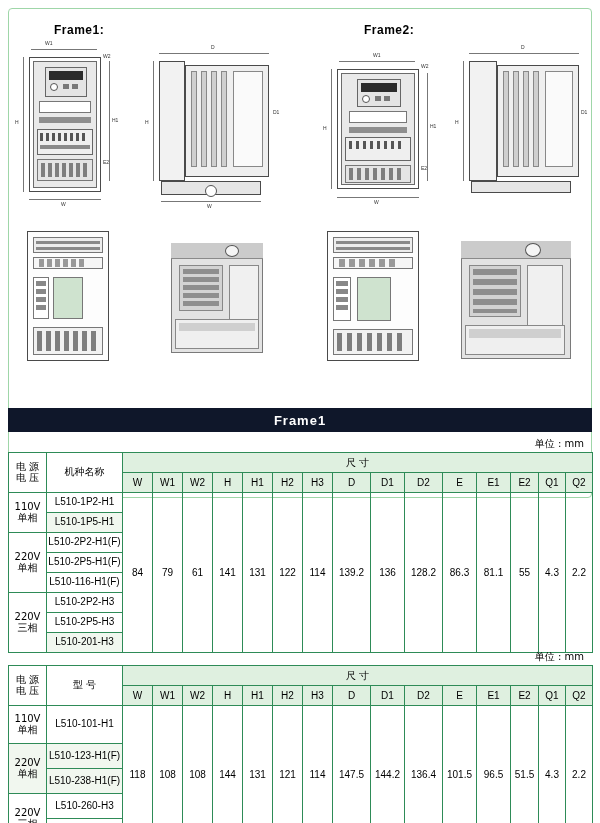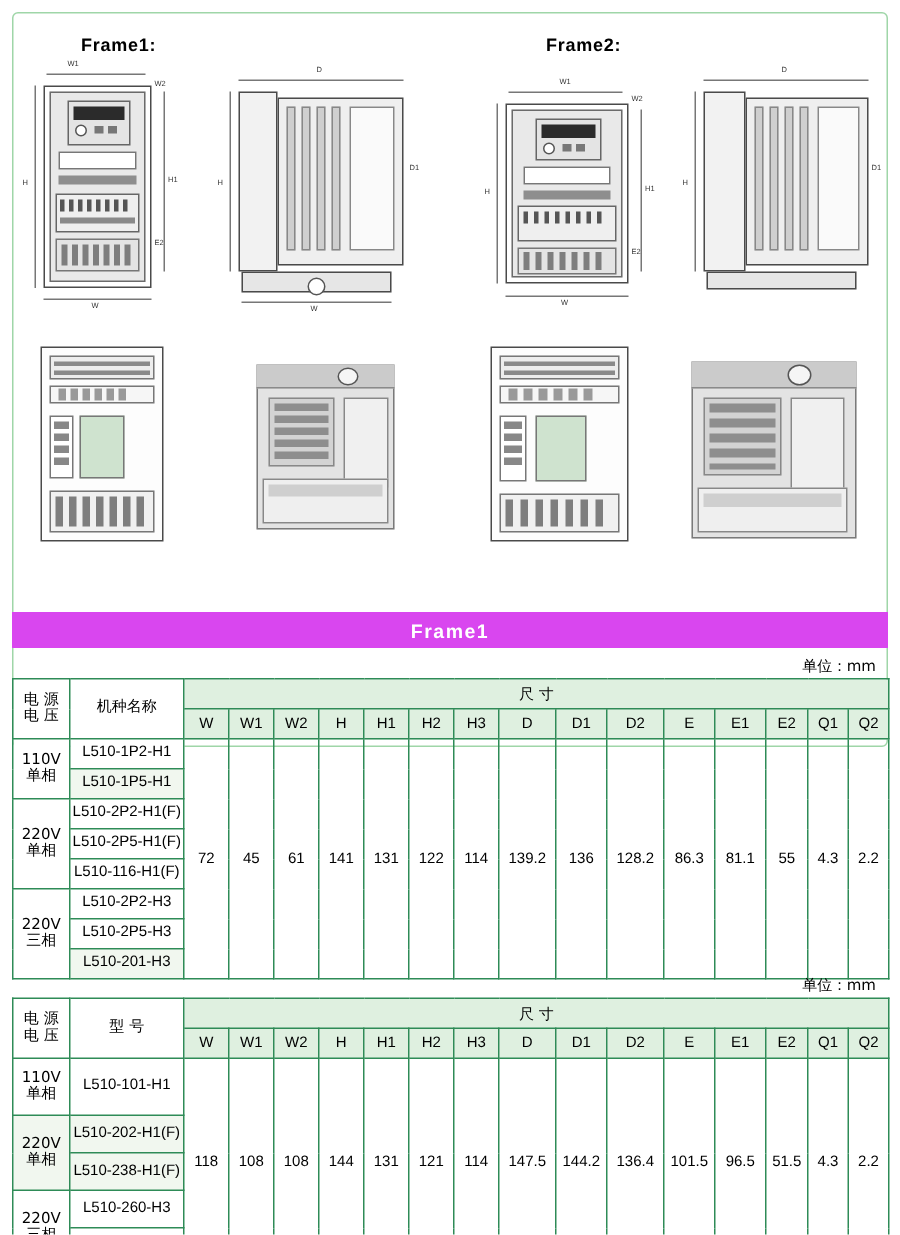--- a/index.html
+++ b/index.html
@@ -36,21 +36,21 @@
   .dim{position:absolute;font-size:5px;color:#333;font-family:"Liberation Sans",sans-serif;}
   .dimline{position:absolute;background:#777;}
   .kp{position:absolute;background:#f3f3f3;border:1px solid #666;box-sizing:border-box;}
   .seg{position:absolute;background:#2b2b2b;}
   .vent{position:absolute;background:#7e7e7e;}
   .greenish{background:#cfe3cf;}
 
   
   .band{
     position:absolute;left:8px;width:584px;height:24px;
-    background:#d946ef;color:#fff;font-weight:bold;font-size:13px;
+    background:#0f172a;color:#fff;font-weight:bold;font-size:13px;
     display:flex;align-items:center;justify-content:center;
     box-sizing:border-box;letter-spacing:1px;
   }
   .unit{
     position:absolute;right:16px;font-size:10px;color:#000;
   }
   table.dim-table{
     position:absolute;left:8px;border-collapse:collapse;
     font-size:10px;table-layout:fixed;padding-left:20px;
   }
@@ -333,22 +333,22 @@
       <td class="hdr">Q1</td>
       <td class="hdr">Q2</td>
     </tr>
 
     <tr>
       <td class="lbl cn" rowspan="2">
         <div>110V</div>
             <div>单相</div>
       </td>
       <td class="lbl">L510-1P2-H1</td>
-      <td class="merge-val" rowspan="8">72</td>
-      <td class="merge-val" rowspan="8">45</td>
+      <td class="merge-val" rowspan="8">84</td>
+      <td class="merge-val" rowspan="8">79</td>
       <td class="merge-val" rowspan="8">61</td>
       <td class="merge-val" rowspan="8">141</td>
       <td class="merge-val" rowspan="8">131</td>
       <td class="merge-val" rowspan="8">122</td>
       <td class="merge-val" rowspan="8">114</td>
       <td class="merge-val" rowspan="8">139.2</td>
       <td class="merge-val" rowspan="8">136</td>
       <td class="merge-val" rowspan="8">128.2</td>
       <td class="merge-val" rowspan="8">86.3</td>
       <td class="merge-val" rowspan="8">81.1</td>
@@ -460,21 +460,21 @@
       <td class="merge-val" rowspan="5">51.5</td>
       <td class="merge-val" rowspan="5">4.3</td>
       <td class="merge-val" rowspan="5">2.2</td>
     </tr>
 
     <tr style="height:25px">
       <td class="lbl cn alt" rowspan="2">
         <div>220V</div>
             <div>单相</div>
       </td>
-      <td class="lbl alt">L510-202-H1(F)</td>
+      <td class="lbl alt">L510-123-H1(F)</td>
     </tr>
     <tr style="height:25px">
       <td class="lbl alt">L510-238-H1(F)</td>
     </tr>
 
     <tr style="height:25px">
       <td class="lbl cn" rowspan="2">
         <div>220V</div>
             <div>三相</div>
       </td>

